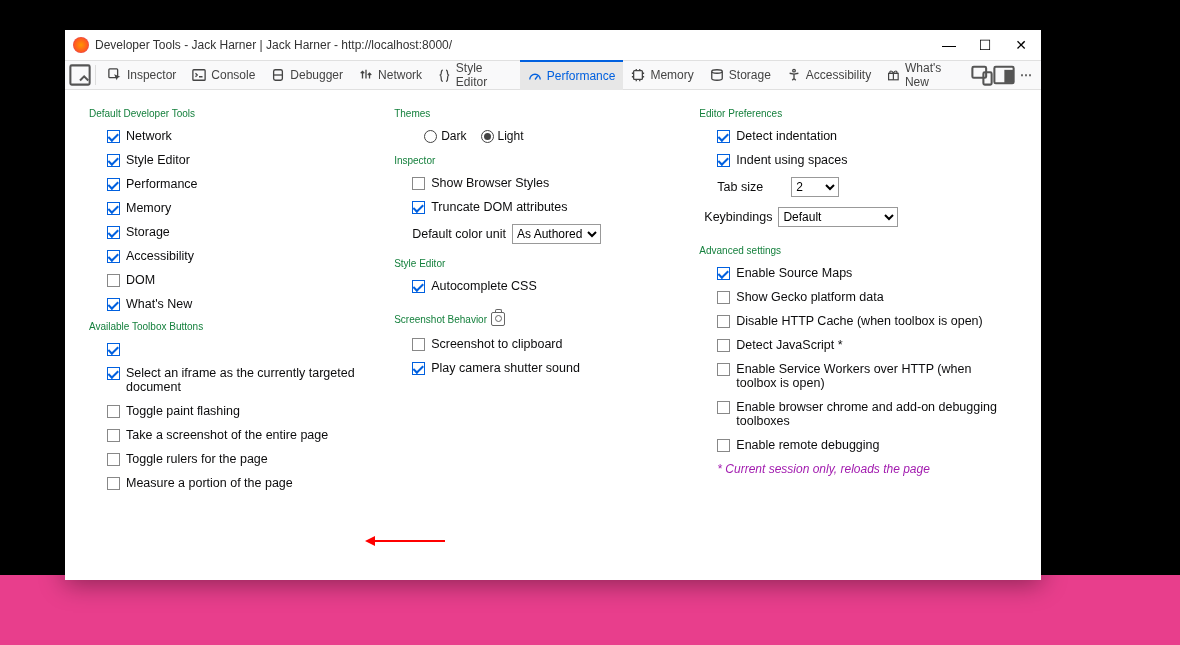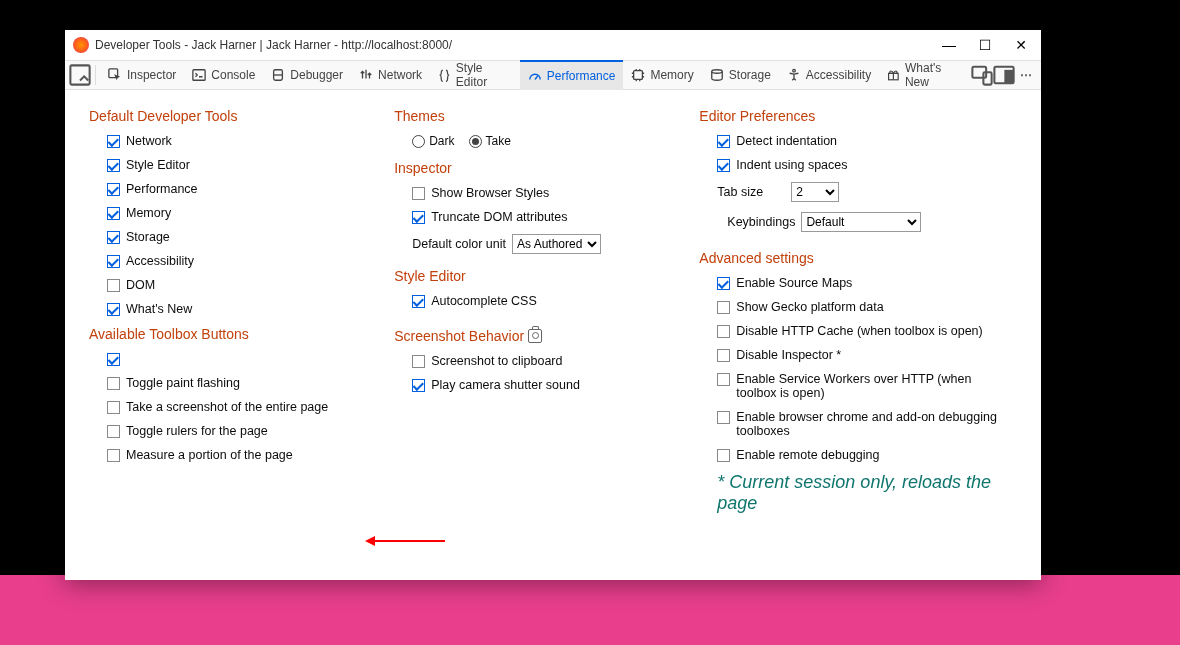--- a/index.html
+++ b/index.html
@@ -14,33 +14,33 @@
   .winbtn { width:16px; height:16px; display:flex; align-items:center; justify-content:center; cursor:pointer; color:#000; font-size:14px;}
   .toolbar { height:30px; background:#f9f9fa; border-top:1px solid #e0e0e0; border-bottom:1px solid #e0e0e0; display:flex; align-items:center; padding:0 4px; }
   .tool-sep { width:1px; height:20px; background:#ddd; margin:0 4px; }
   .tab { display:flex; align-items:center; gap:5px; padding:0 8px; height:30px; cursor:pointer; color:#444; }
   .tab.active { background:#e7e7e7; color:#0060df; border-top:2px solid #0060df; }
   .tab svg { width:14px; height:14px; }
   .spacer { flex:1; }
   .iconbtn { width:24px; height:24px; display:flex; align-items:center; justify-content:center; cursor:pointer; color:#555;}
   .content { flex:1; display:flex; padding:14px 8px 14px 24px; overflow:hidden; }
   .col { flex:1; padding-right:20px;}
-  .section-title { font-size:14px; color:#c2410c; margin:4px 0 10px 0;}
+  .section-title { font-size:10px; color:#15803d; margin:4px 0 10px 0;}
   .opt { display:flex; align-items:flex-start; gap:6px; margin:6px 0 10px 0; font-size:12.5px;}
   .check { width:13px; height:13px; border:1.5px solid #888; display:inline-flex; align-items:center; justify-content:center; flex-shrink:0; margin-top:1px; cursor:pointer;}
   .check.checked { border-color:#0060df; }
   .check.checked::after { content:""; width:8px; height:4px; border-left:2px solid #0060df; border-bottom:2px solid #0060df; transform:rotate(-45deg) translate(0px,-1px);}
   .radio { width:13px; height:13px; border:1.5px solid #444; border-radius:50%; display:inline-flex; align-items:center; justify-content:center; cursor:pointer;}
   .radio.selected::after { content:""; width:7px; height:7px; background:#444; border-radius:50%;}
-  .radio-row { display:flex; align-items:center; gap:4px; margin-left:18px; margin-bottom:12px;}
+  .radio-row { display:flex; align-items:center; gap:4px; margin-left:30px; margin-bottom:12px;}
   .radio-row .rlabel { margin-right:10px;}
   .field-row { display:flex; align-items:center; gap:6px; margin:4px 0 10px 18px; font-size:12.5px;}
   select { font-size:12px; border:1px solid #999; background:#fff; height:20px; }
   .sub { margin-left:18px;}
-  .footnote { font-style:italic; color:#0f766e; margin:8px 0 0 18px; font-size:18px;}
+  .footnote { font-style:italic; color:#a21caf; margin:8px 0 0 18px; font-size:12px;}
   .arrow { position:absolute; left:300px; top:505px; width:80px; height:12px; pointer-events:none;}
   .camera-icon { width:14px; height:14px; border:1.5px solid #666; border-radius:2px; position:relative; display:inline-block; vertical-align:middle; margin-left:4px;}
   .camera-icon::before { content:""; position:absolute; top:-4px; left:3px; width:5px; height:3px; border:1.5px solid #666; border-bottom:none; border-radius:2px 2px 0 0;}
   .camera-icon::after { content:""; position:absolute; top:2px; left:3px; width:5px; height:5px; border:1.5px solid #666; border-radius:50%;}
   .section-title .camera-icon { transform:translateY(-1px);}
 </style>
 </head>
 <body>
 
 <div class="outer">
@@ -187,20 +187,24 @@
               <span class="check checked"></span>
               <span>What's New</span>
             </div>
           </div>
         <div class="section-title" style="margin-top:1px;">Available Toolbox Buttons</div>
         <div class="sub" id="buttons-list">
             <div class="opt">
               <span class="check checked"></span>
             </div>
             <div class="opt">
+              <span class="check checked"></span>
+              <span>Select an iframe as the currently targeted document</span>
+            </div>
+            <div class="opt">
               <span class="check"></span>
               <span>Toggle paint flashing</span>
             </div>
             <div class="opt">
               <span class="check"></span>
               <span>Take a screenshot of the entire page</span>
             </div>
             <div class="opt">
               <span class="check"></span>
               <span>Toggle rulers for the page</span>
@@ -211,21 +215,21 @@
             </div>
           </div>
       </div>
 
       <div class="col">
         <div class="section-title">Themes</div>
         <div class="radio-row">
           <span class="radio"></span>
           <span class="rlabel">Dark</span>
           <span class="radio selected"></span>
-          <span class="rlabel">Take</span>
+          <span class="rlabel">Light</span>
         </div>
 
         <div class="section-title">Inspector</div>
         <div class="sub" id="inspector-opts">
             <div class="opt">
               <span class="check"></span>
               <span>Show Browser Styles</span>
             </div>
             <div class="opt">
               <span class="check checked"></span>
@@ -269,42 +273,42 @@
             </div>
             <div class="opt">
               <span class="check checked"></span>
               <span>Indent using spaces</span>
             </div>
           </div>
         <div class="field-row" style="margin-left:18px;gap:28px;">
           <span>Tab size</span>
           <select style="width:48px"><option>2</option></select>
         </div>
-        <div class="field-row" style="margin-left:28px;">
+        <div class="field-row" style="margin-left:5px;">
           <span>Keybindings</span>
           <select style="width:120px"><option>Default</option></select>
         </div>
 
         <div class="section-title" style="margin-top:18px;">Advanced settings</div>
         <div class="sub" id="advanced-opts">
             <div class="opt">
               <span class="check checked"></span>
               <span>Enable Source Maps</span>
             </div>
             <div class="opt">
               <span class="check"></span>
               <span>Show Gecko platform data</span>
             </div>
             <div class="opt">
               <span class="check"></span>
               <span>Disable HTTP Cache (when toolbox is open)</span>
             </div>
             <div class="opt">
               <span class="check"></span>
-              <span>Disable Inspector *</span>
+              <span>Detect JavaScript *</span>
             </div>
             <div class="opt">
               <span class="check"></span>
               <span>Enable Service Workers over HTTP (when toolbox is open)</span>
             </div>
             <div class="opt">
               <span class="check"></span>
               <span>Enable browser chrome and add-on debugging toolboxes</span>
             </div>
             <div class="opt">

